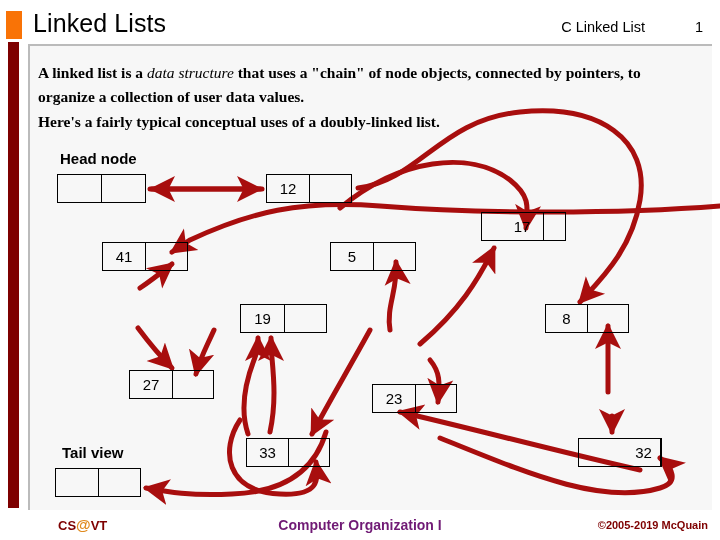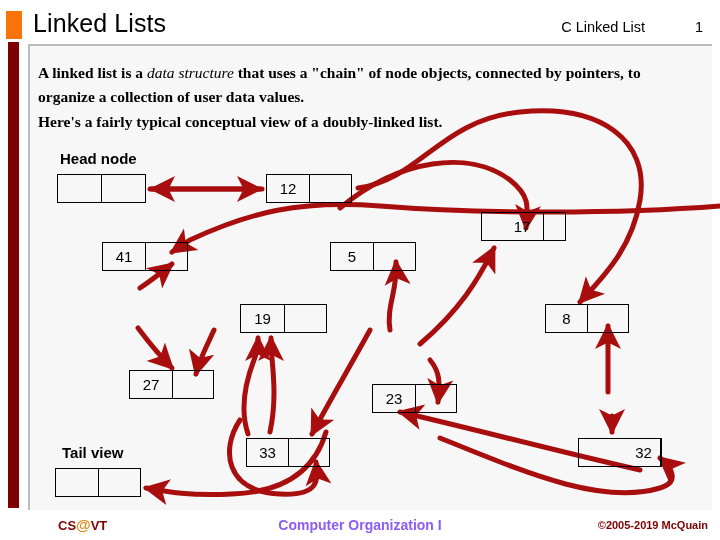--- a/index.html
+++ b/index.html
@@ -83,21 +83,21 @@
   #arrows{position:absolute;left:0;top:0;width:720px;height:540px;}
 
   
   #footer-logo{
     position:absolute;left:58px;top:516px;
     font-size:13px;font-weight:bold;color:#7E0000;white-space:nowrap;
   }
   #footer-logo .at{color:#E08A1E;font-size:15px;}
   #footer-center{
     position:absolute;left:0;top:517px;width:720px;text-align:center;
-    font-size:14px;font-weight:bold;color:#8b5cf6;
+    font-size:14px;font-weight:bold;color:#701a75;
   }
   #footer-right{
     position:absolute;right:12px;top:519px;
     font-size:11px;font-weight:bold;color:#7E0000;white-space:nowrap;
   }
 </style>
 </head>
 <body>
 
 <div id="slide">
@@ -106,21 +106,21 @@
   <div id="slide-title">Linked Lists</div>
   <div id="header-subject">C Linked List</div>
   <div id="header-page">1</div>
 
   <div id="left-bar"></div>
 
   <div id="content-panel"></div>
 
   <div id="para1" class="body-text"><span>A linked list is a </span><span class="ital">data structure</span><span> that uses a "chain" of node objects, connected by pointers, to organize a collection of user data values.</span></div>
 
-  <div id="para2" class="body-text">Here's a fairly typical conceptual view of a doubly-linked list.</div>
+  <div id="para2" class="body-text">Here's a fairly typical conceptual uses of a doubly-linked list.</div>
 
   <div id="label-head" class="node-label">Head node</div>
   <div id="label-tail" class="node-label">Tail view</div>
 
   <svg id="arrows" viewBox="0 0 720 540" xmlns="http://www.w3.org/2000/svg">
     <defs>
       <marker id="ah" markerWidth="6" markerHeight="6" refX="4.6" refY="3" orient="auto" markerUnits="strokeWidth">
         <path d="M0,0.4 L5.2,3 L0,5.6 L1.3,3 Z" fill="#A80E0E"></path>
       </marker>
     </defs>

